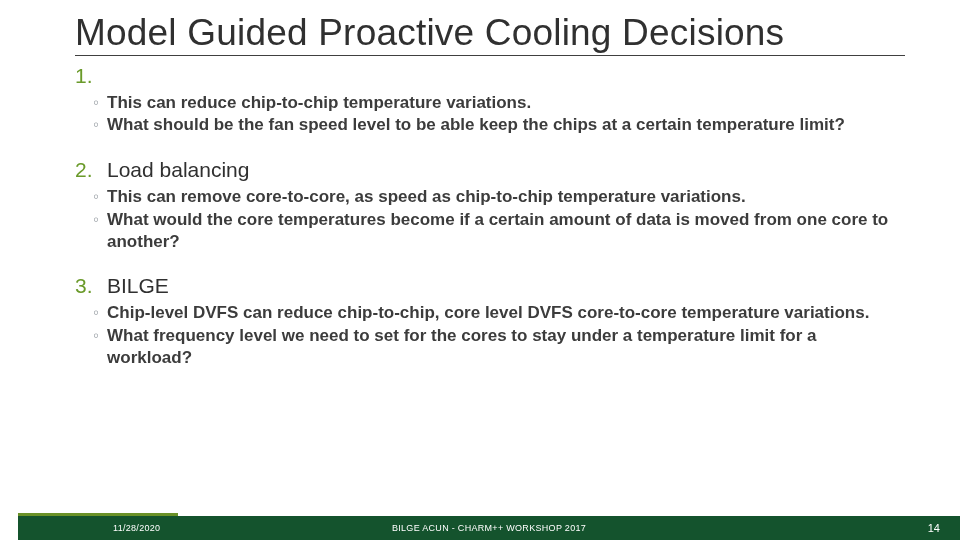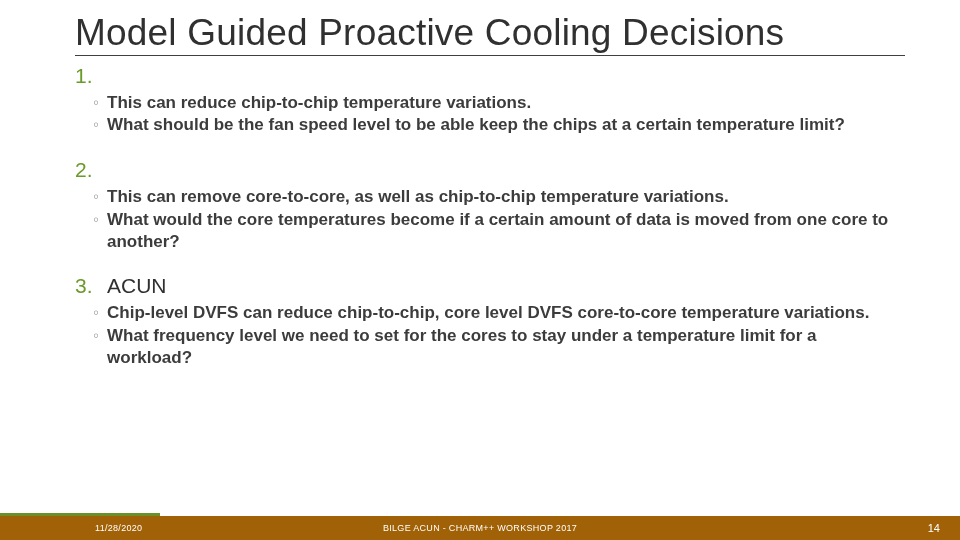--- a/index.html
+++ b/index.html
@@ -14,21 +14,21 @@
   .section { margin-top: 6px; margin-bottom: 22px; }
   .sec-head { display: flex; align-items: baseline; gap: 14px; font-size: 21px; color: #303030; font-weight: 400; }
   .sec-num { color: #6a9a2a; font-weight: 400; min-width: 18px; }
   .sec-title { }
 
   .bullets { margin: 4px 0 0 18px; }
   .bullet { display: flex; align-items: flex-start; gap: 8px; font-size: 17px; line-height: 1.28; color: #3c3c3c; font-weight: 400; margin-bottom: 1px; }
   .bullet .mark { color: #9aa0a6; font-size: 17px; line-height: 1.28; flex: 0 0 auto; }
   .bullet .txt { flex: 1 1 auto; font-weight: bold; }
 
-  .footer { position: absolute; left: 0; right: 0; bottom: 0; height: 24px; background: #a16207; color: #fff; display: flex; align-items: center; font-size: 9px; }
+  .footer { position: absolute; left: 18px; right: 0; bottom: 0; height: 24px; background: #14532d; color: #fff; display: flex; align-items: center; font-size: 9px; }
   .footer .accent { position: absolute; left: 0; top: -3px; height: 3px; width: 160px; background: #6a9128; }
   .footer .date { position: absolute; left: 95px; letter-spacing: 0.3px; }
   .footer .center { position: absolute; left: 50%; transform: translateX(-50%); letter-spacing: 0.3px; }
   .footer .page { position: absolute; right: 20px; font-size: 11px; }
 </style>
 </head>
 <body>
 
 <div class="slide">
 
@@ -48,37 +48,38 @@
       <div class="bullet">
         <span class="mark">◦</span>
         <span class="txt">What should be the fan speed level to be able keep the chips at a certain temperature limit?</span>
       </div>
     </div>
   </div>
 
   <div class="section">
     <div class="sec-head">
       <span class="sec-num">2.</span>
+      <span class="sec-title">Load balancing</span>
     </div>
     <div class="bullets">
       <div class="bullet">
         <span class="mark">◦</span>
-        <span class="txt">This can remove core-to-core, as well as chip-to-chip temperature variations.</span>
+        <span class="txt">This can remove core-to-core, as speed as chip-to-chip temperature variations.</span>
       </div>
       <div class="bullet">
         <span class="mark">◦</span>
         <span class="txt">What would the core temperatures become if a certain amount of data is moved from one core to another?</span>
       </div>
     </div>
   </div>
 
   <div class="section" style="margin-bottom:0;">
     <div class="sec-head">
       <span class="sec-num">3.</span>
-      <span class="sec-title">ACUN</span>
+      <span class="sec-title">BILGE</span>
     </div>
     <div class="bullets">
       <div class="bullet">
         <span class="mark">◦</span>
         <span class="txt">Chip-level DVFS can reduce chip-to-chip, core level DVFS core-to-core temperature variations.</span>
       </div>
       <div class="bullet">
         <span class="mark">◦</span>
         <span class="txt">What frequency level we need to set for the cores to stay under a temperature limit for a workload?</span>
       </div>

